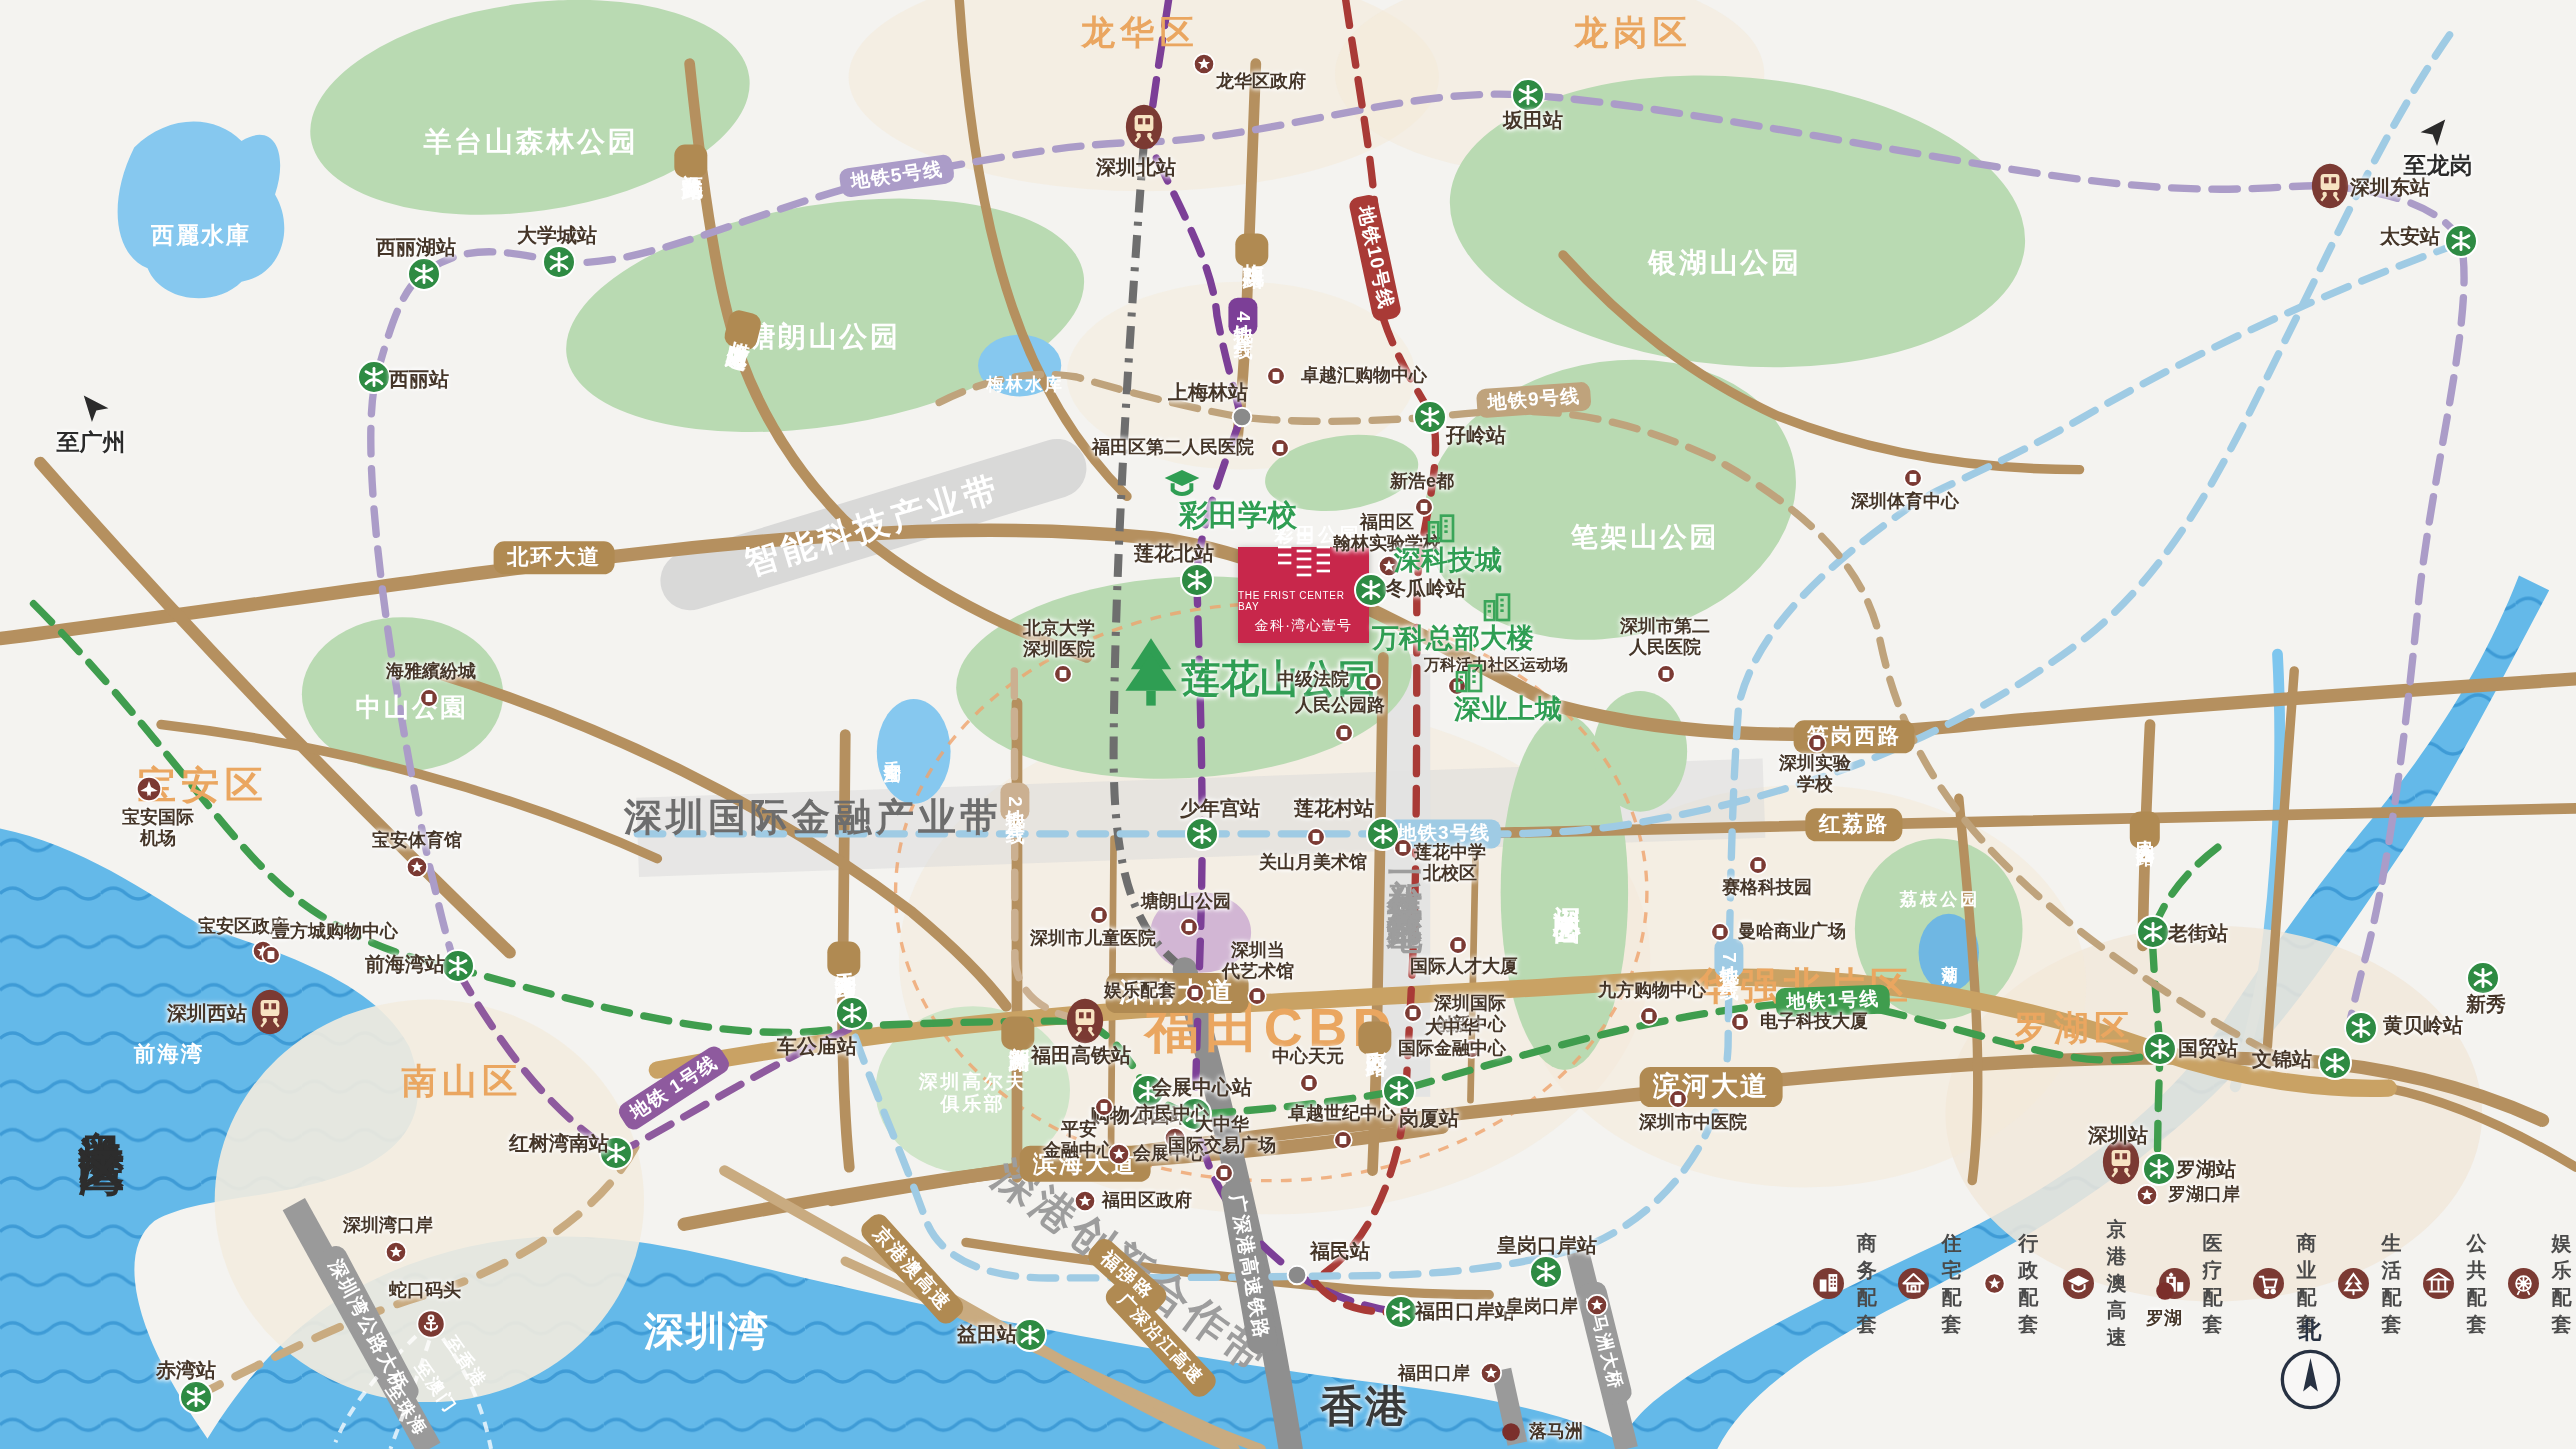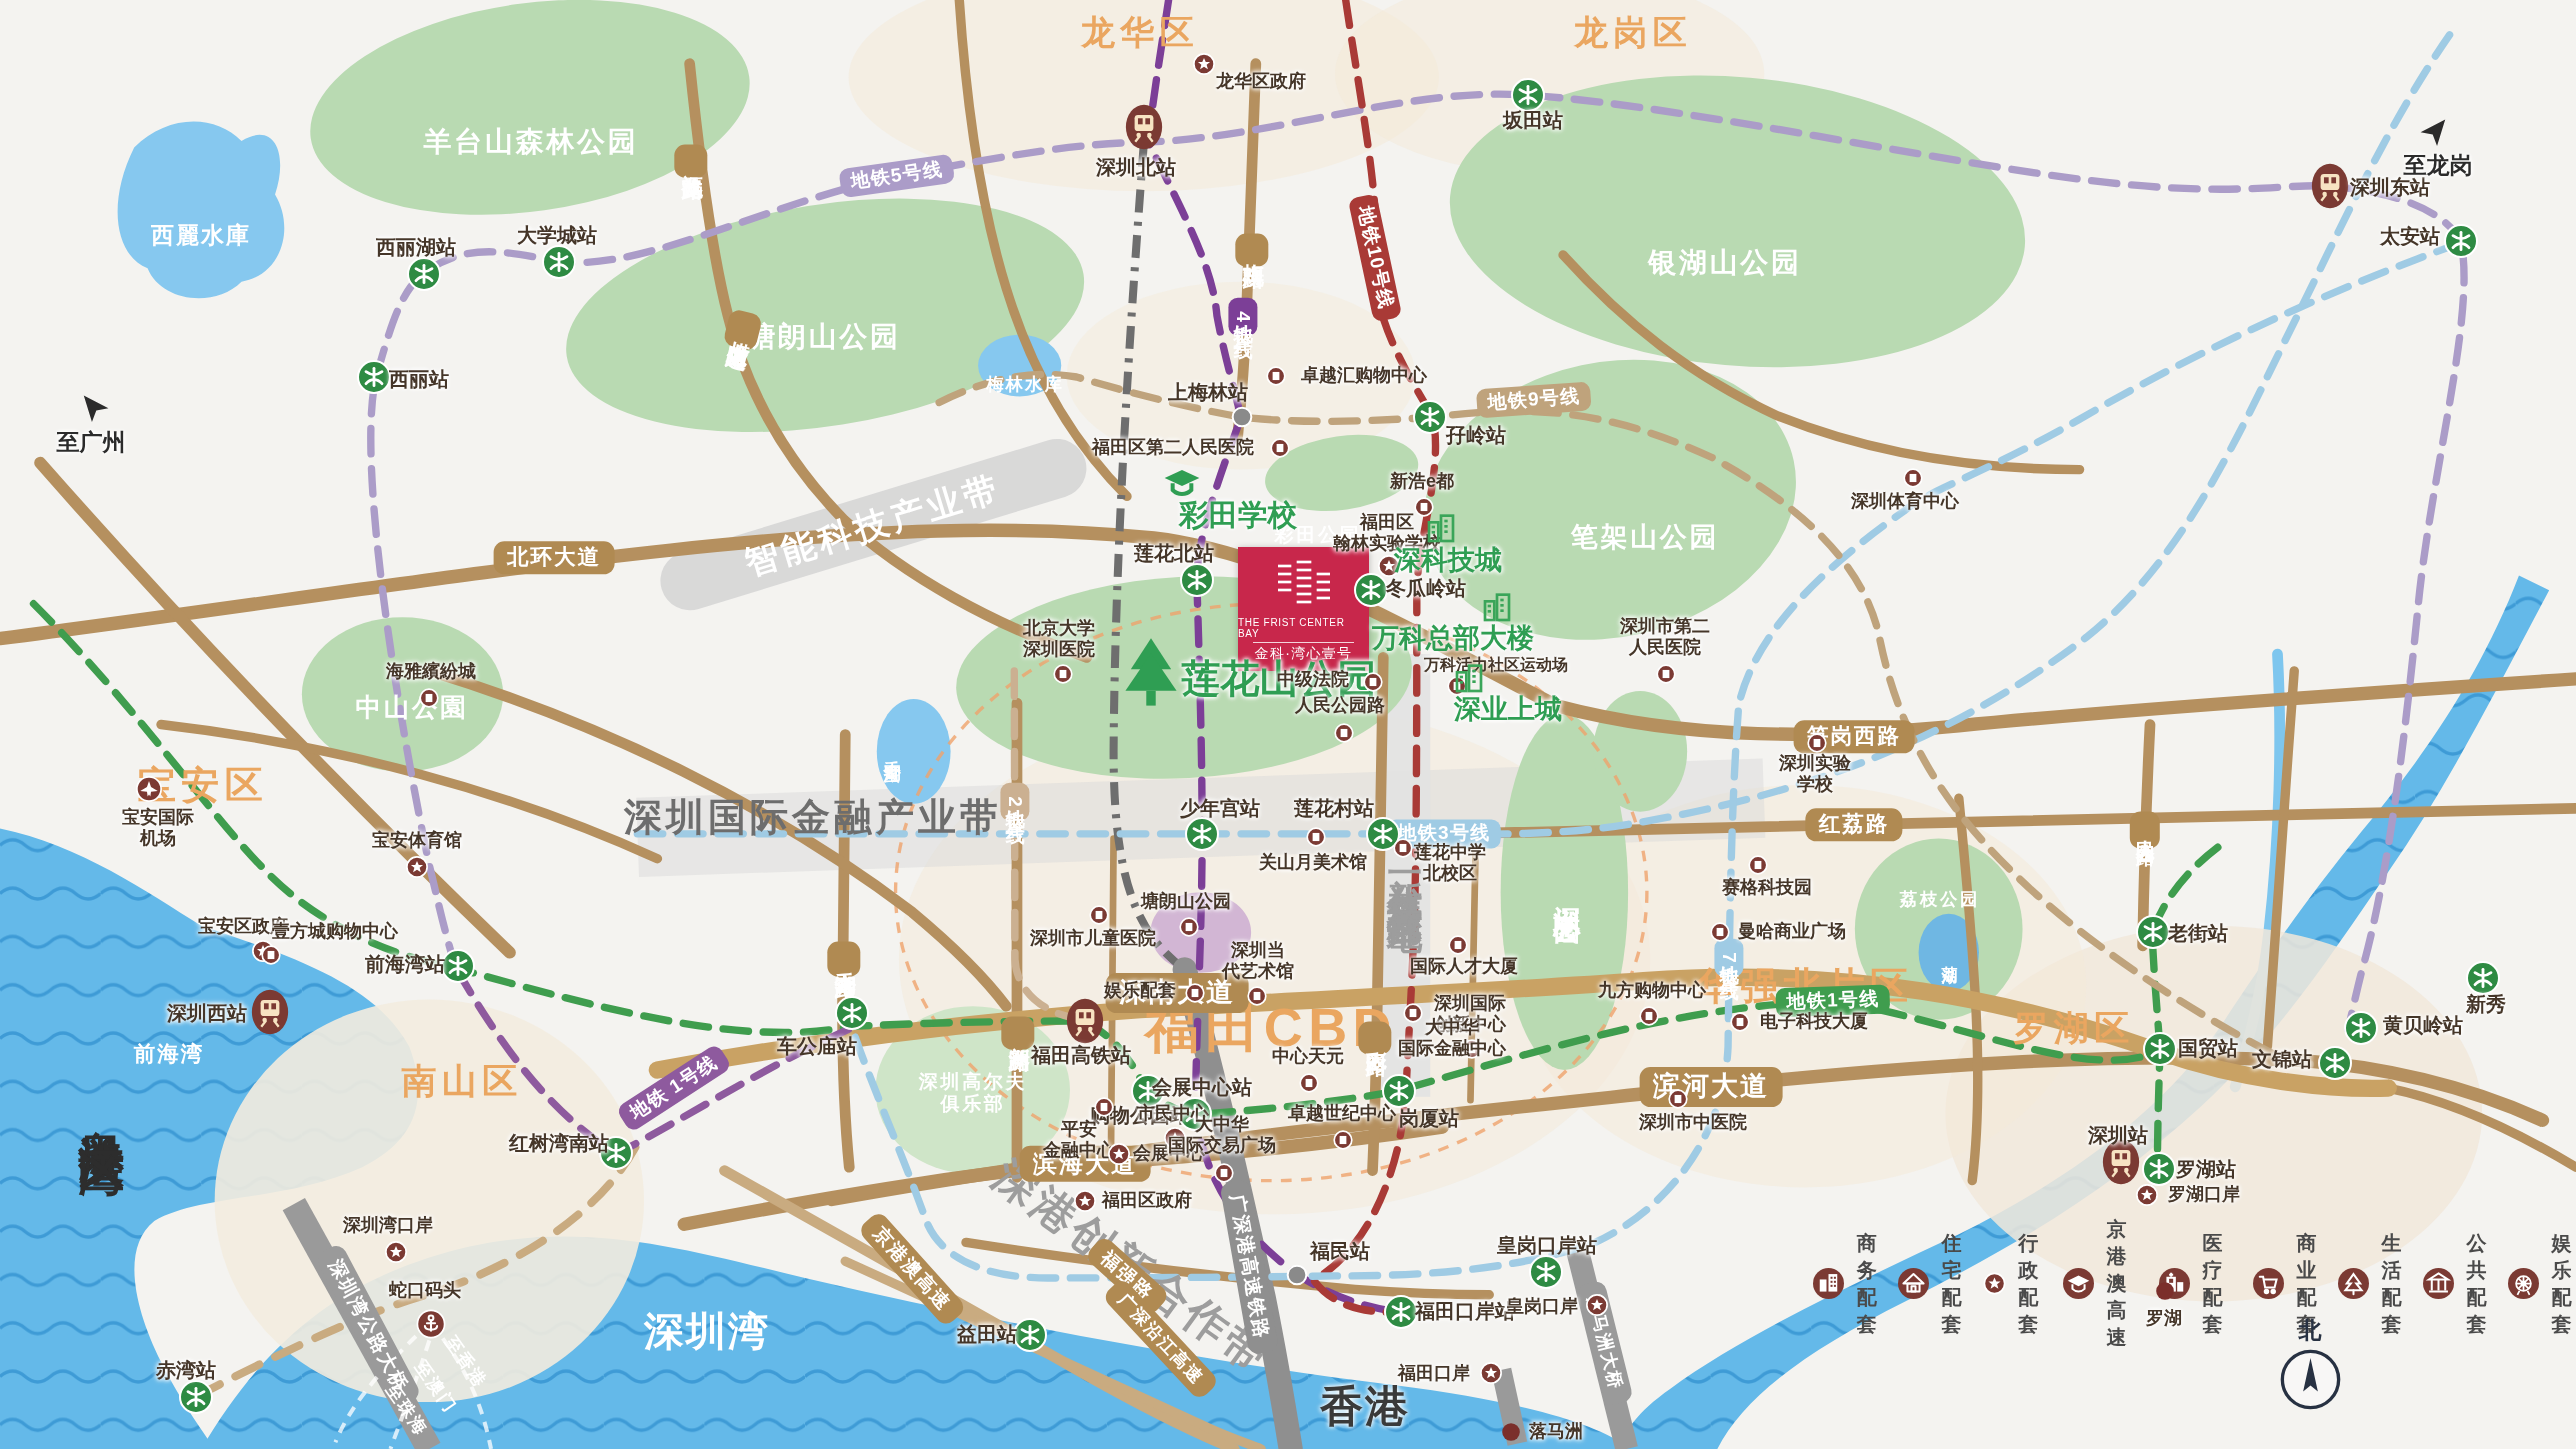--- a/index.html
+++ b/index.html
@@ -16,21 +16,21 @@
   .zone{color:#9d9d9d;text-shadow:none;letter-spacing:4px;}
   .roadlbl{background:#b08a52;color:#fff;border-radius:10.7px;padding:4px 13.4px;font-size:21.5px;
            text-shadow:none;letter-spacing:2px;}
   .roadlbl.vert{padding:13.4px 4px;}
   .linelbl{color:#fff;border-radius:9.4px;padding:3.4px 10.7px;font-size:19px;text-shadow:none;letter-spacing:1.3px;}
   .linelbl.vert{padding:10.7px 3.4px;}
   .greenpoi{color:#2f9e53;font-size:27px;}
   .icon{position:absolute;transform:translate(-50%,-50%);line-height:0;}
   .stn{font-size:20px;}
   .poi{font-size:18px;}
-  #project{position:absolute;left:1238px;top:547px;width:131px;height:124px;background:#c8274b;
+  #project{position:absolute;left:1238px;top:547px;width:131px;height:96px;background:#c8274b;
            display:flex;flex-direction:column;align-items:center;justify-content:flex-end;
            box-shadow:0 1.3px 6.7px rgba(0,0,0,.25);}
   #project .en{color:#fff;font-size:10px;letter-spacing:0.7px;margin-top:2.7px;}
   #project .rule{width:101px;height:0.7px;background:rgba(255,255,255,.8);margin:2.7px 0;}
   #project .cn{color:#fff;font-size:14px;letter-spacing:1.3px;margin-bottom:8px;}
   #legend{position:absolute;left:1811px;top:1216px;display:flex;gap:24px;}
   #legend .col{display:flex;gap:14.8px;}
   #legend .item{display:flex;align-items:center;gap:10.7px;}
   #legend .item span.t{font-size:20px;color:#4a4a4a;font-weight:bold;}
   #watermark{position:absolute;left:1979px;top:1300px;font-size:101px;font-weight:bold;color:#fff;

